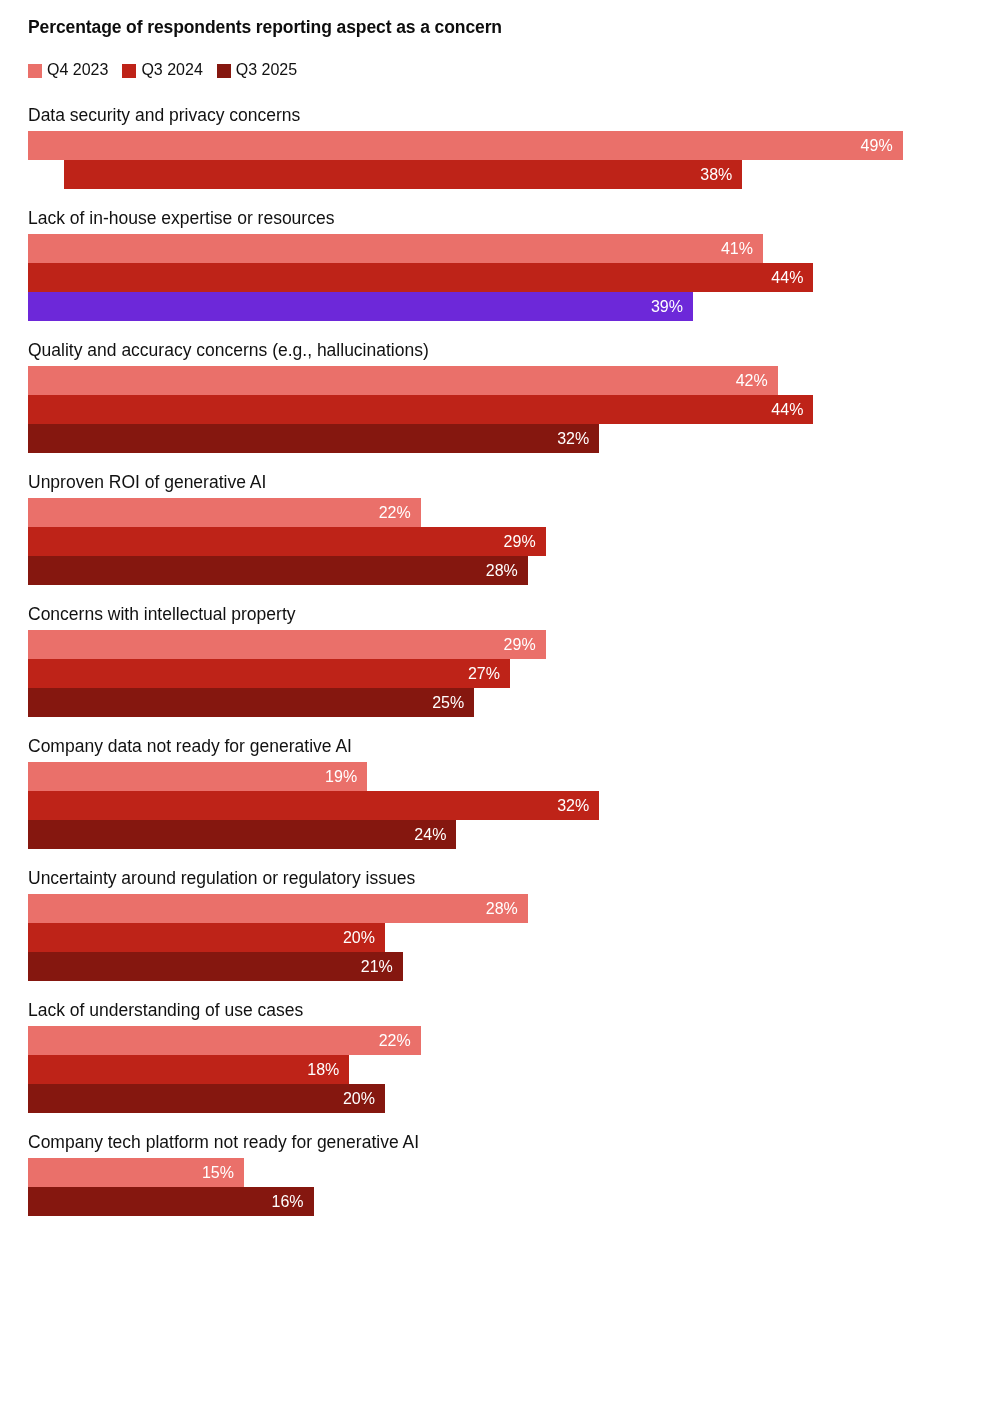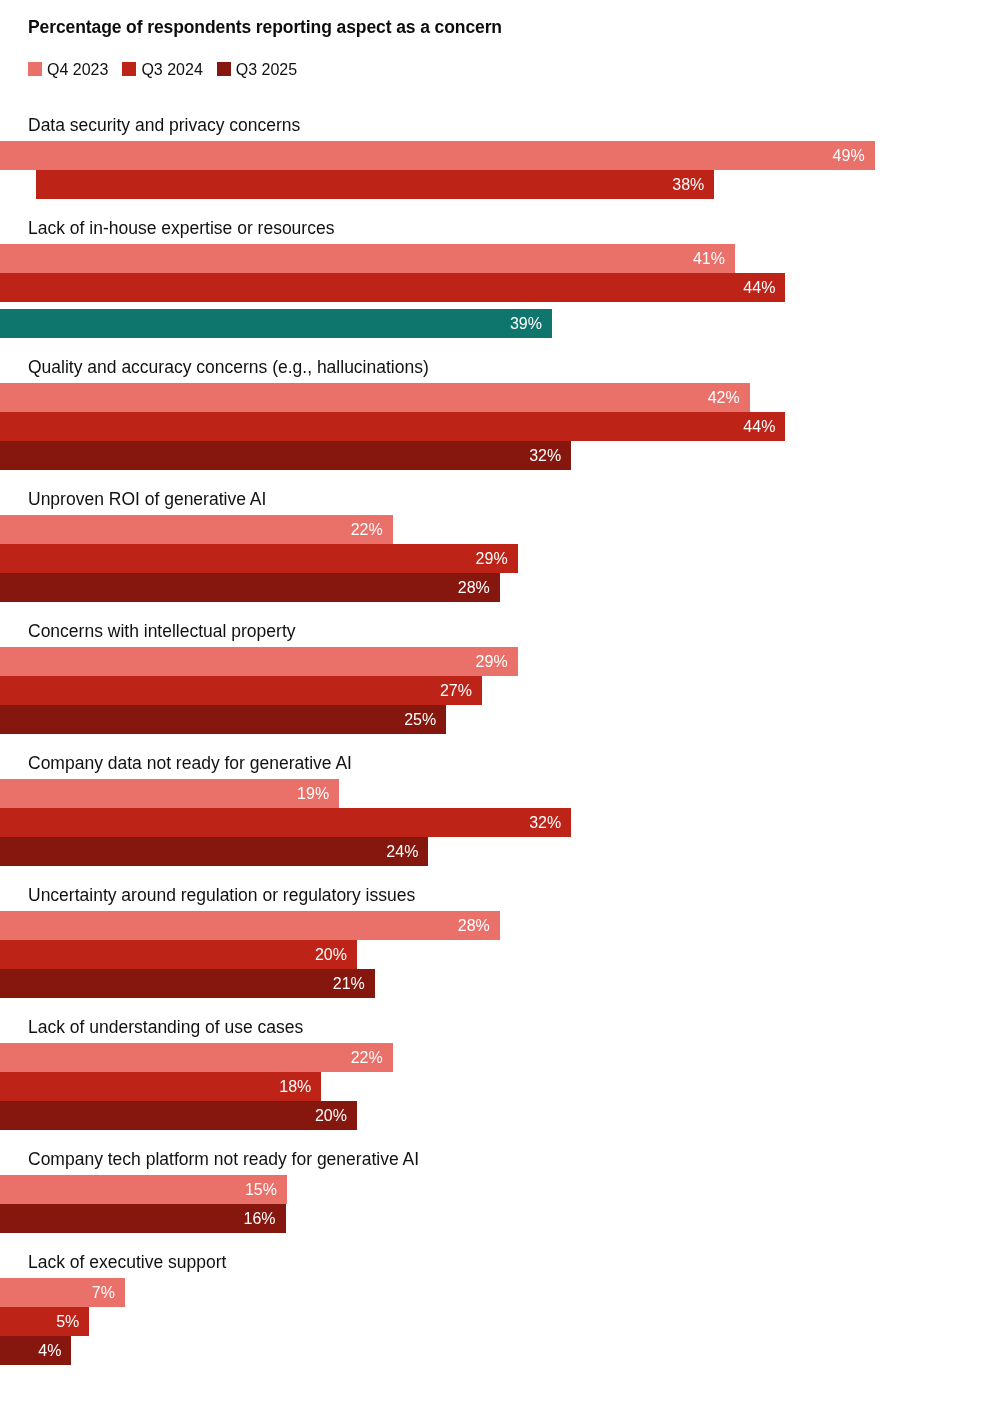--- a/index.html
+++ b/index.html
@@ -37,60 +37,61 @@
   .legend {
     position: absolute;
     left: 28px;
     top: 62px;
     display: flex;
     align-items: center;
     gap: 0px;
   }
   .legend-item {
     display: flex;
-    align-items: flex-start;
+    align-items: flex-end;
     margin-right: 14px;
   }
   .legend-swatch {
     width: 14px;
     height: 14px;
     display: inline-block;
     margin-right: 5px;
     flex: 0 0 auto;
   }
   .legend-label {
     font-size: 16px;
     color: #111111;
     white-space: nowrap;
     line-height: 16px;
   }
 
   .groups {
     position: absolute;
     left: 0;
-    top: 114px;
+    top: 104px;
     width: 998px;
   }
 
   .bar-group {
     position: relative;
     margin-bottom: 18px;
   }
 
   .group-label {
     font-size: 17.5px;
     line-height: 22px;
     color: #111111;
     padding-left: 28px;
     margin-bottom: 5px;
     white-space: nowrap;
   }
 
   .bars {
     position: relative;
+    padding-left: 28px;
   }
 
   .bar-row {
     position: relative;
     height: 29px;
     display: block;
   }
 
   .bar {
     position: relative;
@@ -155,21 +156,21 @@
             <div class="bar" title="Q4 2023: 41%" style="background: rgb(234, 112, 106); width: 735px;">
               <span class="bar-value">41%</span>
             </div>
           </div>
           <div class="bar-row">
             <div class="bar" title="Q3 2024: 44%" style="background: rgb(190, 35, 24); width: 785.4px;">
               <span class="bar-value">44%</span>
             </div>
           </div>
           <div class="bar-row">
-            <div class="bar" title="Q3 2025: 39%" style="background: #0f766e; width: 552px; margin-top: 7px;">
+            <div class="bar" title="Q3 2025: 39%" style="background: #6d28d9; width: 665px;">
               <span class="bar-value">39%</span>
             </div>
           </div>
         </div>
       </div>
       <div class="bar-group">
         <div class="group-label">Quality and accuracy concerns (e.g., hallucinations)</div>
         <div class="bars">
           <div class="bar-row">
             <div class="bar" title="Q4 2023: 42%" style="background: rgb(234, 112, 106); width: 749.7px;">
@@ -285,46 +286,26 @@
             <div class="bar" title="Q3 2025: 20%" style="background: rgb(133, 23, 15); width: 357px;">
               <span class="bar-value">20%</span>
             </div>
           </div>
         </div>
       </div>
       <div class="bar-group">
         <div class="group-label">Company tech platform not ready for generative AI</div>
         <div class="bars">
           <div class="bar-row">
-            <div class="bar" title="Q4 2023: 15%" style="background: rgb(234, 112, 106); width: 287px;">
+            <div class="bar" title="Q4 2023: 15%" style="background: rgb(234, 112, 106); width: 216px;">
               <span class="bar-value">15%</span>
             </div>
           </div>
           <div class="bar-row">
             <div class="bar" title="Q3 2025: 16%" style="background: rgb(133, 23, 15); width: 285.6px;">
               <span class="bar-value">16%</span>
             </div>
           </div>
         </div>
       </div>
-      <div class="bar-group">
-        <div class="group-label">Lack of executive support</div>
-        <div class="bars">
-          <div class="bar-row">
-            <div class="bar" title="Q4 2023: 7%" style="background: rgb(234, 112, 106); width: 124.95px;">
-              <span class="bar-value">7%</span>
-            </div>
-          </div>
-          <div class="bar-row">
-            <div class="bar" title="Q3 2024: 5%" style="background: rgb(190, 35, 24); width: 89.25px;">
-              <span class="bar-value">5%</span>
-            </div>
-          </div>
-          <div class="bar-row">
-            <div class="bar" title="Q3 2025: 4%" style="background: rgb(133, 23, 15); width: 71.4px;">
-              <span class="bar-value">4%</span>
-            </div>
-          </div>
-        </div>
-      </div>
     </div>
 
 </div>
 
 </body></html>

